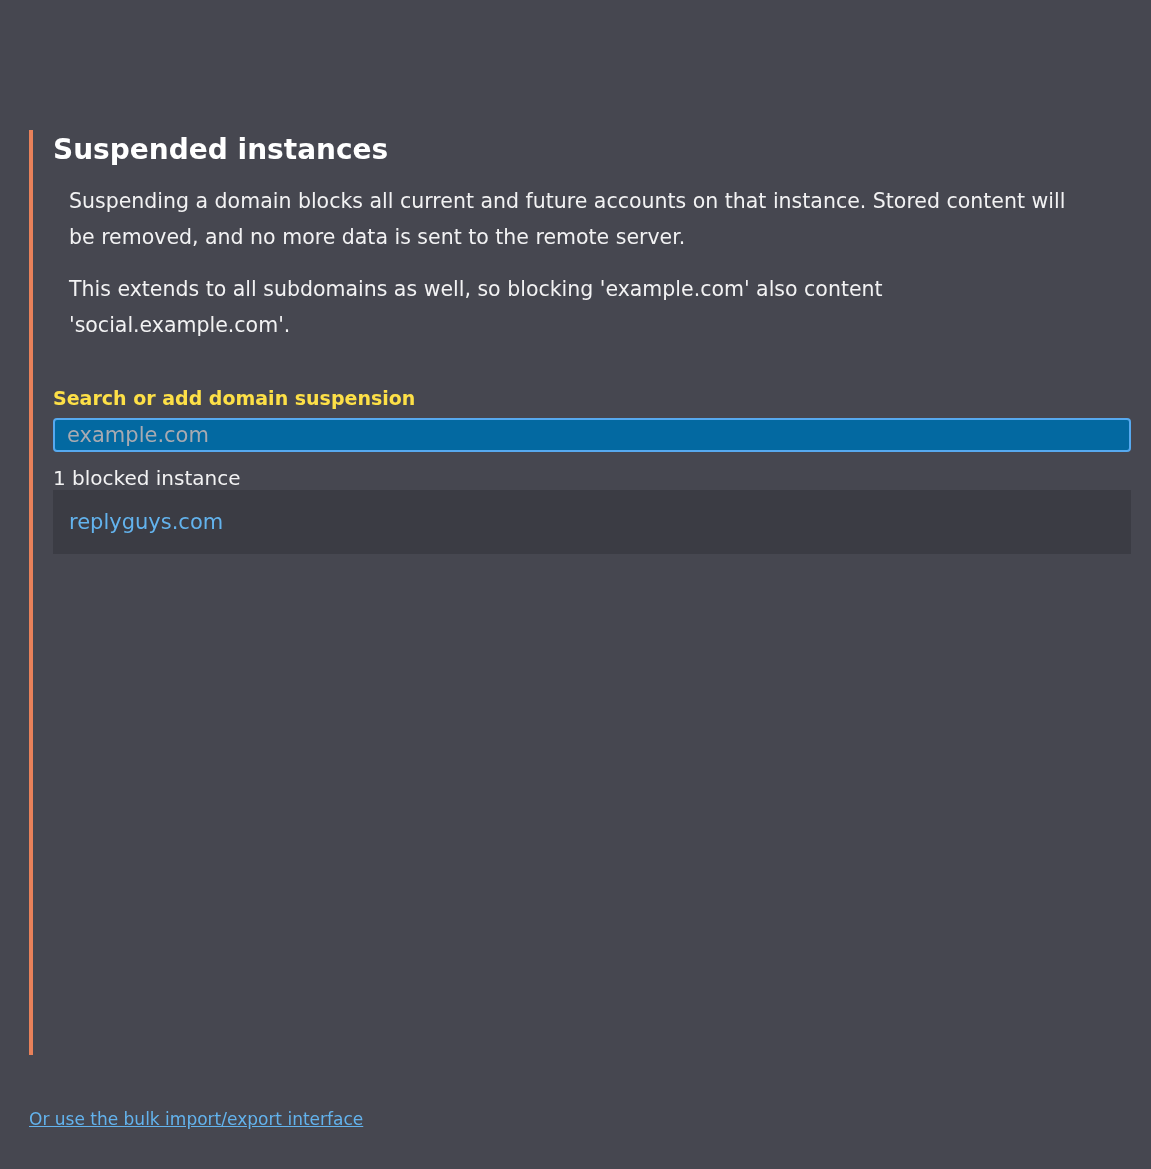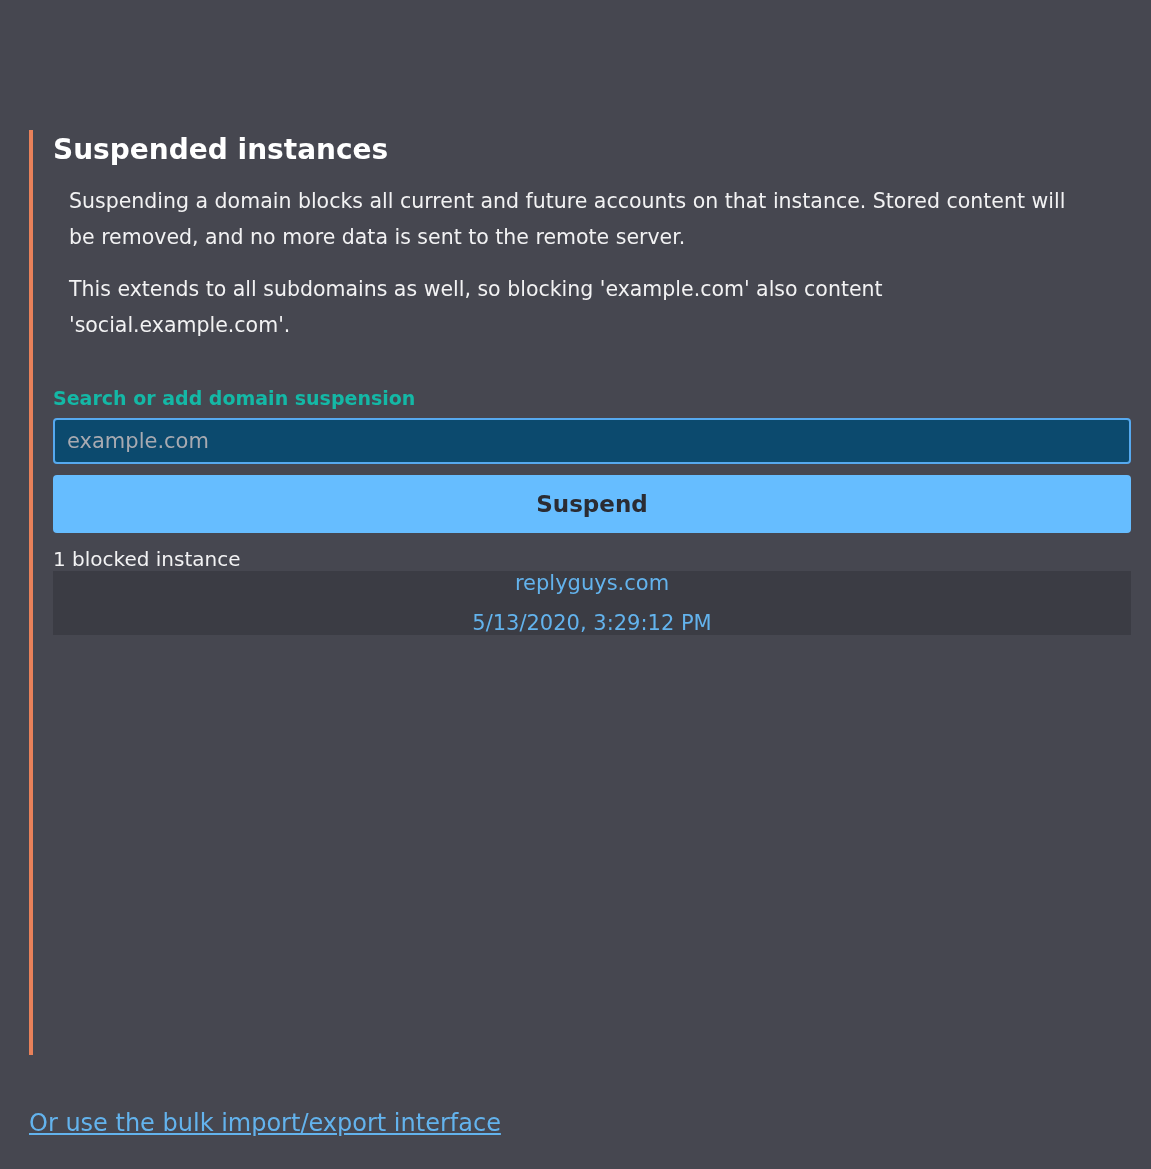--- a/index.html
+++ b/index.html
@@ -54,30 +54,30 @@
     color: #f2f2f3;
     margin: 0;
     max-width: 1060px;
   }
   .section-desc p {
     margin: 16px;
   }
   .field-label {
     font-size: 19px;
     font-weight: bold;
-    color: #14b8a6;
+    color: #fde047;
     margin-top: 44px;
     margin-bottom: 9px;
   }
   .search-input {
     display: block;
     width: 1078px;
     box-sizing: border-box;
-    height: 46px;
-    background: #0c4a6e;
+    height: 34px;
+    background: #0369a1;
     border: 2px solid #56a9ef;
     border-radius: 4px;
     color: #ffffff;
     font-size: 21px;
     font-family: "DejaVu Sans", "Liberation Sans", sans-serif;
     padding: 0 12px;
     outline: none;
   }
   .search-input::placeholder {
     color: #a8aab1;
@@ -105,37 +105,36 @@
   }
   .instance-row {
     width: 1078px;
     box-sizing: border-box;
     background: #3b3c44;
     height: 64px;
     display: flex;
     align-items: center;
     justify-content: space-between;
     padding: 0 16px;
-    flex-direction: column;
   }
   .instance-domain {
     color: #63b3ed;
     font-size: 21px;
     text-decoration: none;
     cursor: pointer;
   }
   .instance-date {
     color: #63b3ed;
     font-size: 21px;
   }
   .bulk-link {
     position: absolute;
     left: 29px;
     top: 1109px;
-    font-size: 24px;
+    font-size: 17px;
     color: #63b3ed;
     text-decoration: underline;
     cursor: pointer;
   }
 </style>
 </head>
 <body>
 
 <div class="page">
 
@@ -145,25 +144,23 @@
 
     <div class="section-desc">
       <p>Suspending a domain blocks all current and future accounts on that instance. Stored content will be removed, and no more data is sent to the remote server.</p>
       <p>This extends to all subdomains as well, so blocking 'example.com' also content 'social.example.com'.</p>
     </div>
 
     <div class="field-label">Search or add domain suspension</div>
 
     <input class="search-input" type="text" placeholder="example.com" style="">
 
-    <button class="suspend-button">Suspend</button>
 
     <div class="count-text">1 blocked instance</div>
 
     <div class="instance-row">
       <span class="instance-domain">replyguys.com</span>
-      <span class="instance-date">5/13/2020, 3:29:12 PM</span>
     </div>
   </div>
 
   <div class="bulk-link">Or use the bulk import/export interface</div>
 
 </div>
 
 </body></html>

